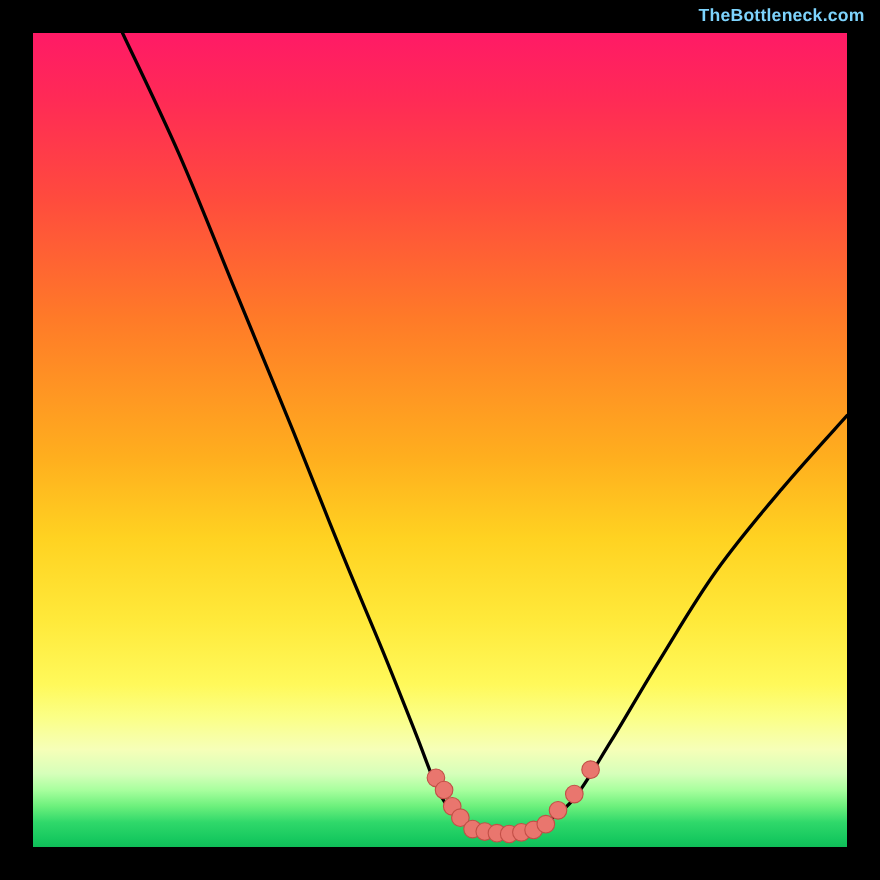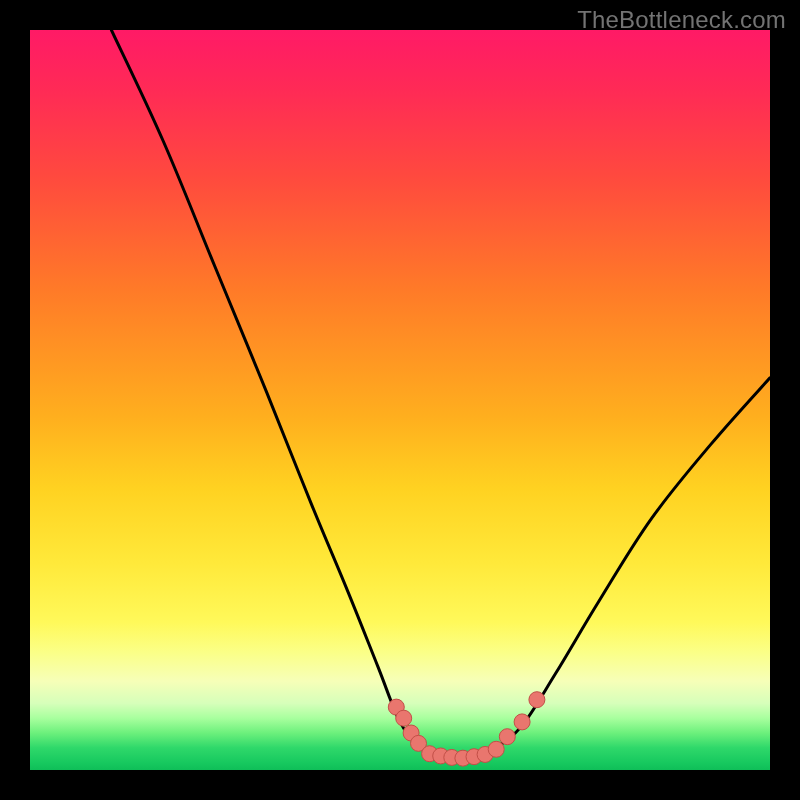--- a/index.html
+++ b/index.html
@@ -48,23 +48,23 @@
     position: absolute;
     left: 0;
     top: 0;
     width: 740px;
     height: 740px;
   }
   .watermark {
     position: absolute;
     top: 6px;
     right: 14px;
-    color: #737373;
-    font-size: 24px;
-    font-weight: 400;
+    color: #7dd3fc;
+    font-size: 16px;
+    font-weight: 700;
     letter-spacing: 0.2px;
     user-select: none;
   }
 </style>
 </head>
 <body>
 
 <div class="frame">
   <div class="plot-area">
     <svg class="plot-svg" viewBox="0 0 740 740" preserveAspectRatio="none">

